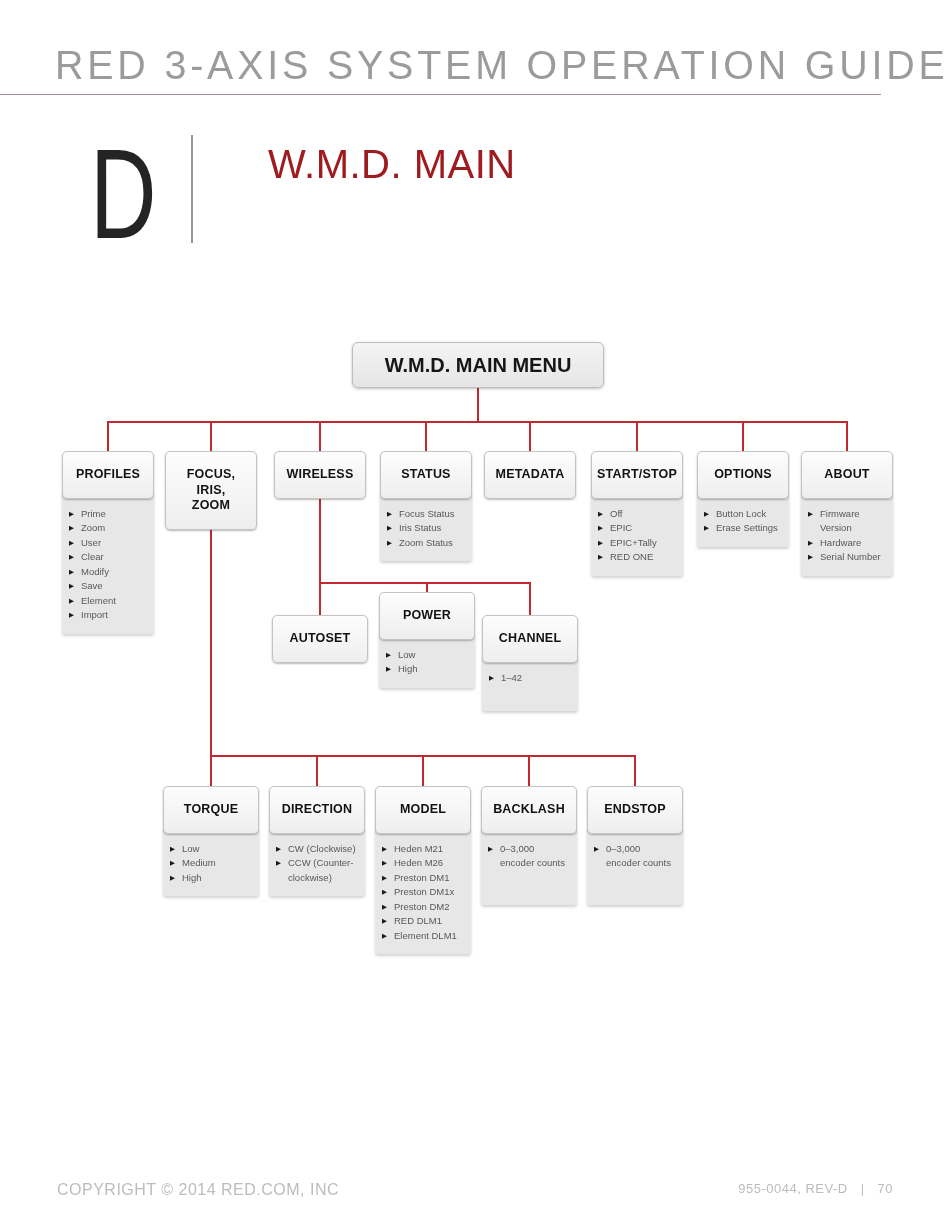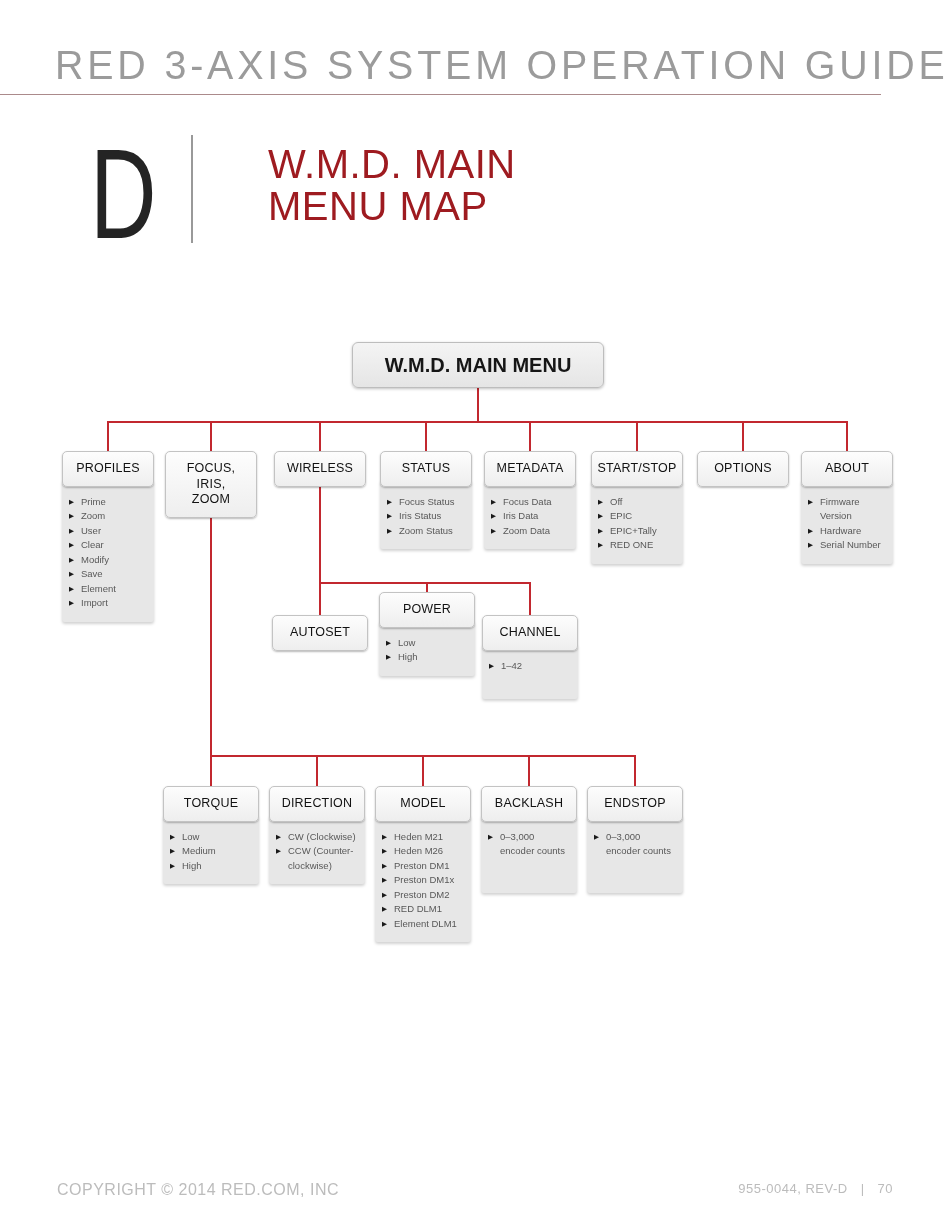--- a/index.html
+++ b/index.html
@@ -41,22 +41,22 @@
   .vline{position:absolute;width:2px;background:var(--red);}
   .hline{position:absolute;height:2px;background:var(--red);}
   
   .node{position:absolute;z-index:2;}
   .w92{width:92px;}
   .w96{width:96px;}
   .nbox{
     position:relative;z-index:2;background:linear-gradient(#fdfdfd,#eeeeee);
     border:1px solid var(--boxborder);border-radius:5px;
     box-shadow:0 1px 2px rgba(0,0,0,0.28);
-    text-align:center;padding:9px 2px;
-    font-weight:normal;font-size:12.5px;line-height:1.25;color:#121212;
+    text-align:center;padding:15px 2px;
+    font-weight:bold;font-size:12.5px;line-height:1.25;color:#121212;
     letter-spacing:0.2px;
   }
   .npanel{
     position:relative;z-index:1;background:var(--panel);
     border-radius:3px;box-shadow:0 2px 3px rgba(0,0,0,0.18);
     margin-top:-7px;padding:15px 5px 11px 7px;
   }
   .nitem{
     font-size:9.5px;color:var(--item);line-height:14.5px;padding-left:12px;
   }
@@ -85,21 +85,20 @@
 </head>
 <body>
 
 <div class="page-title">RED 3-AXIS SYSTEM OPERATION GUIDE</div>
 <div class="header-rule"></div>
 
 <div class="chapter-letter">D</div>
 <div class="chapter-divider"></div>
 <div class="chapter-title">
   <span>W.M.D. MAIN</span>
-  <span>MENU MAP</span>
 </div>
 
 <div class="vline" style="left:477px;top:388px;height:33px"></div>
 <div class="hline" style="left:107px;top:421px;width:741px"></div>
 <div class="vline" style="left:107px;top:421px;height:32px"></div>
 <div class="vline" style="left:210px;top:421px;height:32px"></div>
 <div class="vline" style="left:319px;top:421px;height:32px"></div>
 <div class="vline" style="left:425px;top:421px;height:32px"></div>
 <div class="vline" style="left:529px;top:421px;height:32px"></div>
 <div class="vline" style="left:636px;top:421px;height:32px"></div>
@@ -152,39 +151,38 @@
   <div class="nbox"><span>STATUS</span></div>
   <div class="npanel">
     <div class="nitem"><span class="bullet">▶</span><span>Focus Status</span></div>
     <div class="nitem"><span class="bullet">▶</span><span>Iris Status</span></div>
     <div class="nitem"><span class="bullet">▶</span><span>Zoom Status</span></div>
   </div>
 </div>
 
 <div class="node w92" style="left:484px;top:451px">
   <div class="nbox"><span>METADATA</span></div>
-  <div class="npanel">
-    <div class="nitem"><span class="bullet">▶</span><span>Focus Data</span></div>
-    <div class="nitem"><span class="bullet">▶</span><span>Iris Data</span></div>
-    <div class="nitem"><span class="bullet">▶</span><span>Zoom Data</span></div>
-  </div>
 </div>
 
 <div class="node w92" style="left:591px;top:451px">
   <div class="nbox"><span>START/STOP</span></div>
   <div class="npanel">
     <div class="nitem"><span class="bullet">▶</span><span>Off</span></div>
     <div class="nitem"><span class="bullet">▶</span><span>EPIC</span></div>
     <div class="nitem"><span class="bullet">▶</span><span>EPIC+Tally</span></div>
     <div class="nitem"><span class="bullet">▶</span><span>RED ONE</span></div>
   </div>
 </div>
 
 <div class="node w92" style="left:697px;top:451px">
   <div class="nbox"><span>OPTIONS</span></div>
+  <div class="npanel">
+    <div class="nitem"><span class="bullet">▶</span><span>Button Lock</span></div>
+    <div class="nitem"><span class="bullet">▶</span><span>Erase Settings</span></div>
+  </div>
 </div>
 
 <div class="node w92" style="left:801px;top:451px">
   <div class="nbox"><span>ABOUT</span></div>
   <div class="npanel">
     <div class="nitem"><span class="bullet">▶</span><span>Firmware Version</span></div>
     <div class="nitem"><span class="bullet">▶</span><span>Hardware</span></div>
     <div class="nitem"><span class="bullet">▶</span><span>Serial Number</span></div>
   </div>
 </div>

